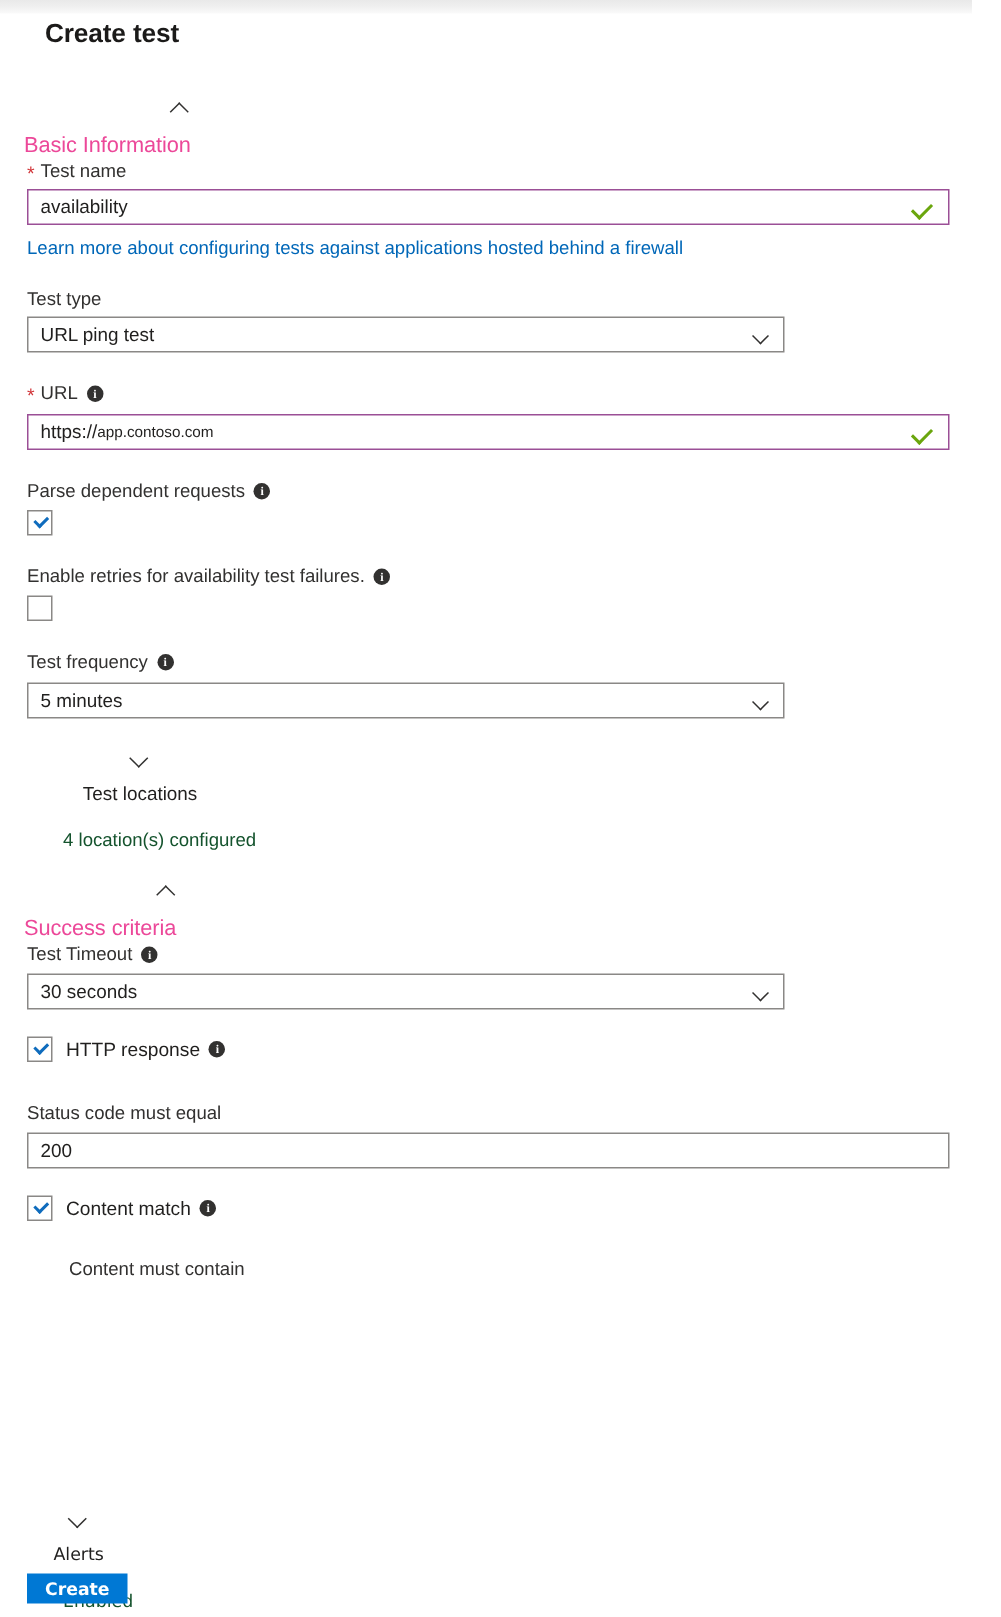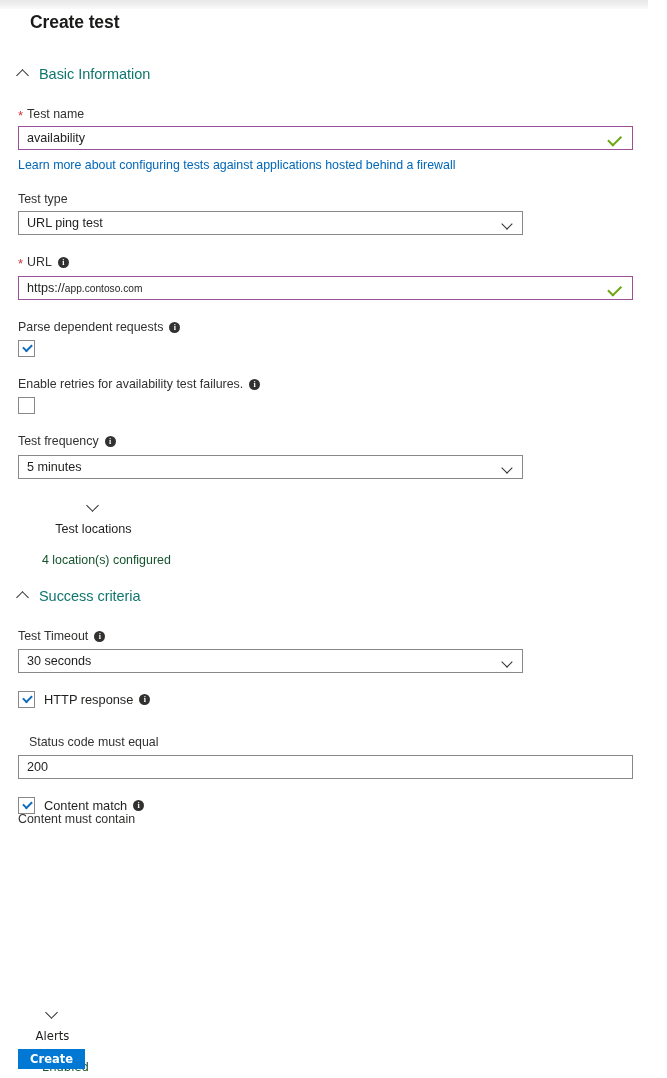--- a/index.html
+++ b/index.html
@@ -44,23 +44,24 @@
     font-weight: bold;
     letter-spacing: -0.1px;
     color: #1b1a19;
   }
 
   
   .section-head {
     position: absolute;
     left: 16px;
     display: flex;
-    align-items: center;
+    align-items: flex-end;
     gap: 9px;
-    color: #0f766e;
+    color: #ec4899;
+    flex-direction: column;
   }
   .section-head .sec-label {
     font-size: 14.5px;
     letter-spacing: -0.05px;
   }
   .chev {
     width: 14px;
     height: 14px;
     flex: 0 0 14px;
     position: relative;
@@ -374,36 +375,36 @@
   </div>
 
   <div class="cbox-row" style="top:691px;">
     <span class="cbox checked"></span>
     <span class="cb-label">
       <span>HTTP response</span>
       <span class="info-icon">i</span>
     </span>
   </div>
 
-  <div class="field-label" style="top:735px;margin-left:11px;">
+  <div class="field-label" style="top:735px;">
     <span>Status code must equal</span>
   </div>
   <div class="txt-input" style="top:755px;">
     <span>200</span>
   </div>
 
   <div class="cbox-row" style="top:797px;">
     <span class="cbox checked"></span>
     <span class="cb-label">
       <span>Content match</span>
       <span class="info-icon">i</span>
     </span>
   </div>
 
-  <div class="field-label" style="top:812px;">
+  <div class="field-label" style="top:839px;margin-left:28px;">
     <span>Content must contain</span>
   </div>
 
   <div class="subgroup dejavu" style="top:1007px;">
     <div class="sg-head">
       <span class="chev down"></span>
       <span class="sg-title">Alerts</span>
     </div>
     <div class="sg-sub">Enabled</div>
   </div>

